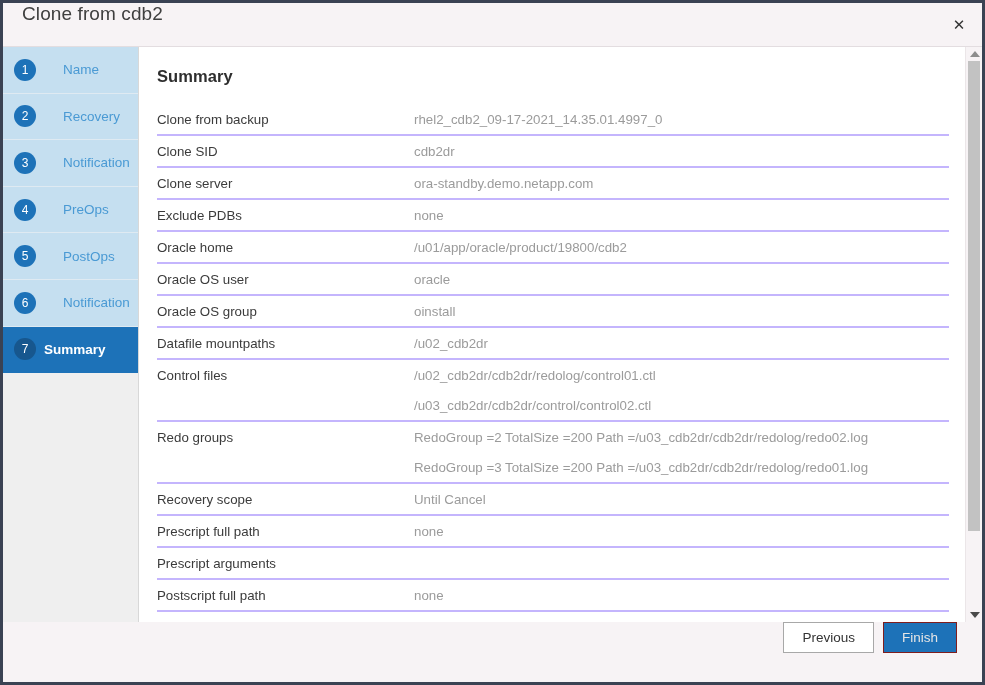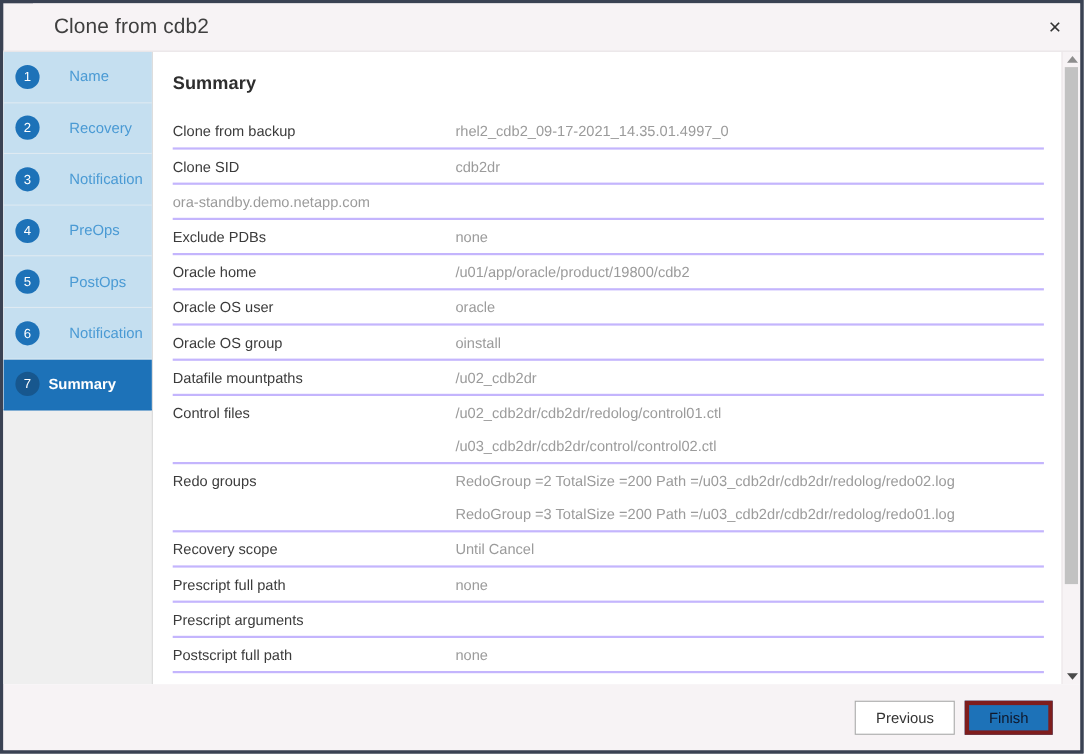--- a/index.html
+++ b/index.html
@@ -21,22 +21,20 @@
     overflow: hidden;
   }
 
   
   .titlebar {
     position: relative;
     height: 43px;
     min-height: 43px;
     background: #f7f3f5;
     display: flex;
-    align-items: center;
-    margin-left: 27px;
   }
   .titlebar-title {
     font-size: 19px;
     color: #3f3f3f;
     padding-left: 19px;
     font-weight: 400;
     letter-spacing: .1px;
   }
   .close-btn {
     position: absolute;
@@ -186,21 +184,20 @@
     background: #c2c2c2;
     cursor: pointer;
   }
 
   
   .footer {
     height: 60px;
     min-height: 60px;
     background: #f7f3f5;
     display: flex;
-    align-items: center;
     justify-content: flex-end;
     padding-right: 25px;
     gap: 9px;
   }
   .btn {
     font-size: 13.5px;
     font-family: "Liberation Sans", sans-serif;
     cursor: pointer;
     height: 31px;
     padding: 0 18px;
@@ -209,22 +206,22 @@
     justify-content: center;
   }
   .btn-secondary {
     background: #ffffff;
     border: 1px solid #a8a8a8;
     color: #333333;
     min-width: 73px;
   }
   .btn-primary {
     background: #1d72b8;
-    border: 4px solid #7f1d1d;
-    color: #0f172a;
+    border: 1px solid #7f1d1d;
+    color: #e5e5e5;
     min-width: 73px;
   }
 </style>
 </head>
 <body>
 
 <div class="dialog">
 
   <div class="titlebar">
     <div class="titlebar-title">Clone from cdb2</div>
@@ -274,20 +271,21 @@
                 <span class="vline">rhel2_cdb2_09-17-2021_14.35.01.4997_0</span>
               </div>
             </div>
             <div class="row">
               <div class="row-label">Clone SID</div>
               <div class="row-value">
                 <span class="vline">cdb2dr</span>
               </div>
             </div>
             <div class="row">
+              <div class="row-label">Clone server</div>
               <div class="row-value">
                 <span class="vline">ora-standby.demo.netapp.com</span>
               </div>
             </div>
             <div class="row">
               <div class="row-label">Exclude PDBs</div>
               <div class="row-value">
                 <span class="vline">none</span>
               </div>
             </div>

